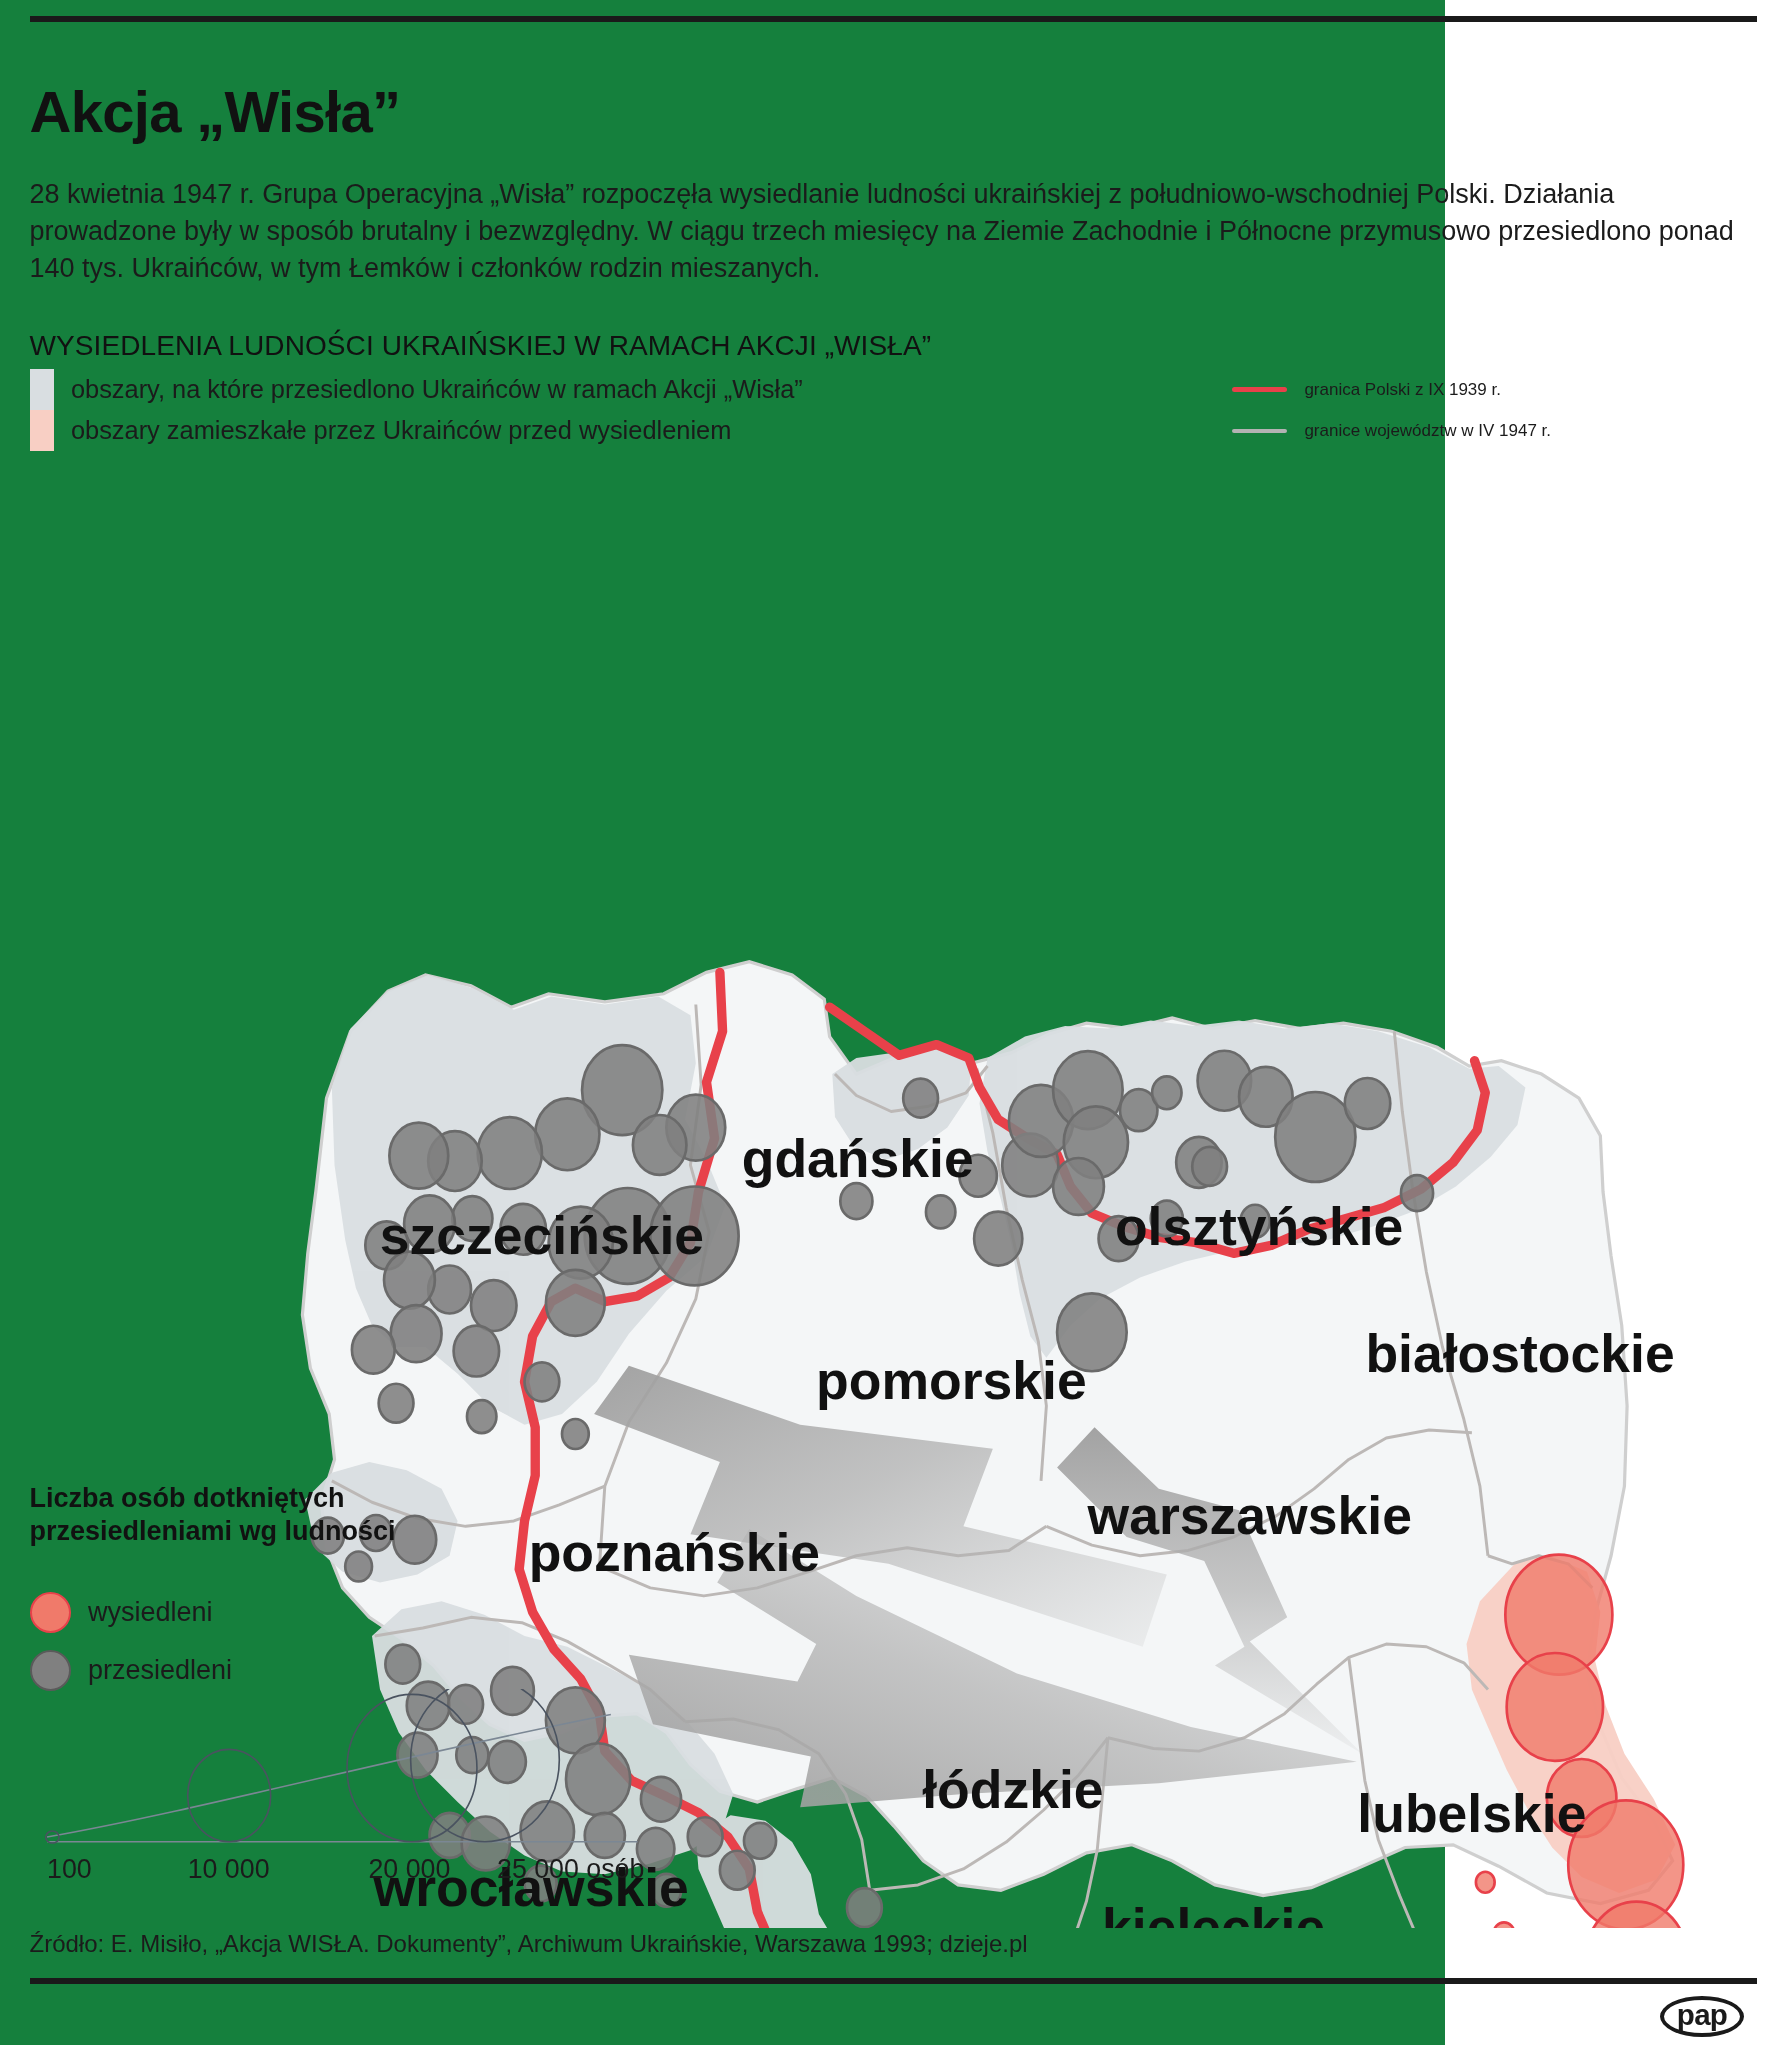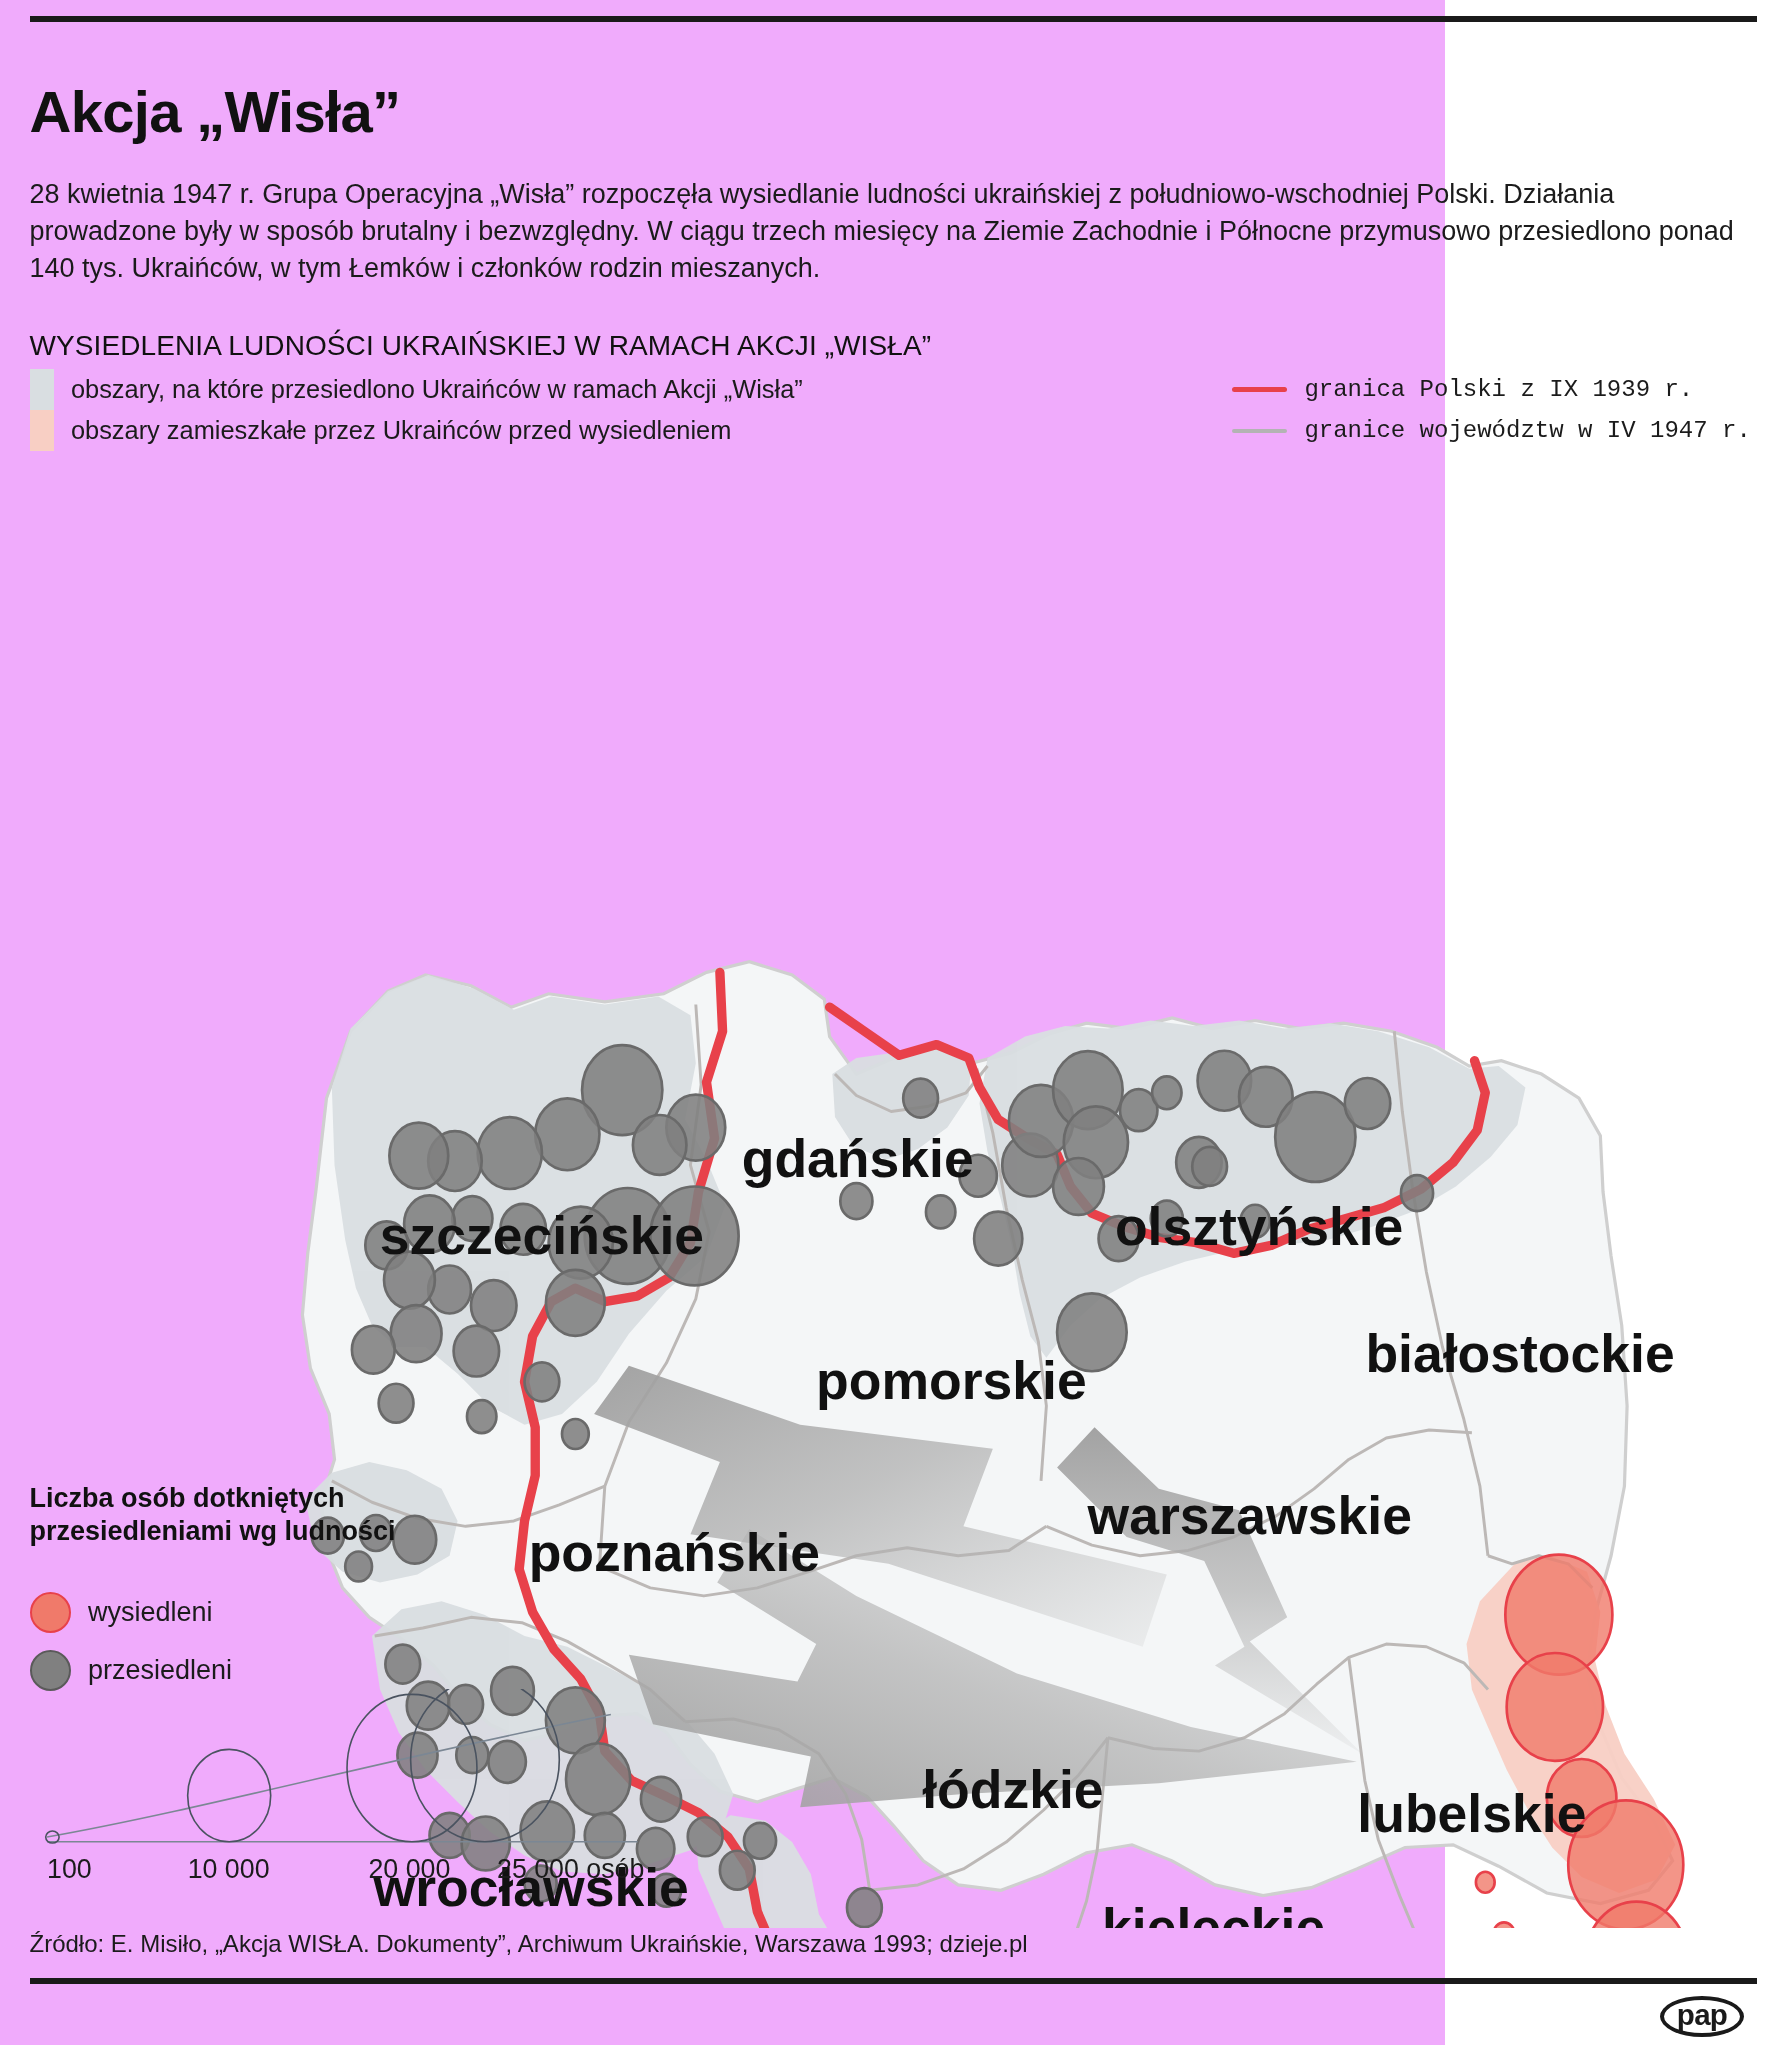--- a/index.html
+++ b/index.html
@@ -3,21 +3,21 @@
 <meta charset="utf-8">
 <style>
   html,body{margin:0;padding:0;background:#ffffff;}
   body{
     width:1785px;height:2046px;
     font-family:"Liberation Sans", sans-serif;
     color:#111111;
     -webkit-font-smoothing:antialiased;
     position:relative;overflow:hidden;
   }
-  .page{position:relative;width:1445px;height:2046px;background:#f0abfc;}
+  .page{position:relative;width:1445px;height:2046px;background:#15803d;}
 
   
   .rule-top{position:absolute;left:29.5px;top:16px;width:1727px;height:6px;background:#1a1a1a;}
   .rule-bottom{position:absolute;left:29.5px;top:1978px;width:1727px;height:6px;background:#1a1a1a;}
 
   
   .title{
     position:absolute;left:29.5px;top:41px;
     font-size:58px;line-height:64px;font-weight:700;letter-spacing:-0.7px;
     color:#111;white-space:nowrap;
@@ -37,21 +37,21 @@
   .legend-row{display:flex;align-items:center;height:41px;}
   .swatch{width:24px;height:41px;flex:0 0 24px;margin-right:17.4px;}
   .legend-row .lbl{font-size:25.4px;line-height:31px;color:#1b1b1b;white-space:nowrap;}
 
   
   .legend-lines{position:absolute;left:1232px;top:369px;}
   .line-row{display:flex;align-items:center;height:41px;}
   .line-key{width:55px;height:0;flex:0 0 55px;margin-right:17.4px;position:relative;}
   .line-key i{position:absolute;left:0;top:-2.7px;display:block;width:55px;height:5.4px;border-radius:2.7px;}
   .line-key.thin i{height:3.3px;top:-1.3px;}
-  .line-row .lbl{font-size:24px;line-height:31px;color:#1b1b1b;white-space:nowrap;font-family:Liberation Mono, monospace;}
+  .line-row .lbl{font-size:17px;line-height:31px;color:#1b1b1b;white-space:nowrap;}
 
   
   .map-wrap{position:absolute;left:0px;top:469px;width:1785px;height:1459px;}
   .map-wrap svg{display:block;width:1785px;height:1459px;}
   .region-label{
     font-family:"Liberation Sans", sans-serif;
     font-size:40px;font-weight:700;fill:#111;
     text-anchor:middle;dominant-baseline:middle;
   }
 

